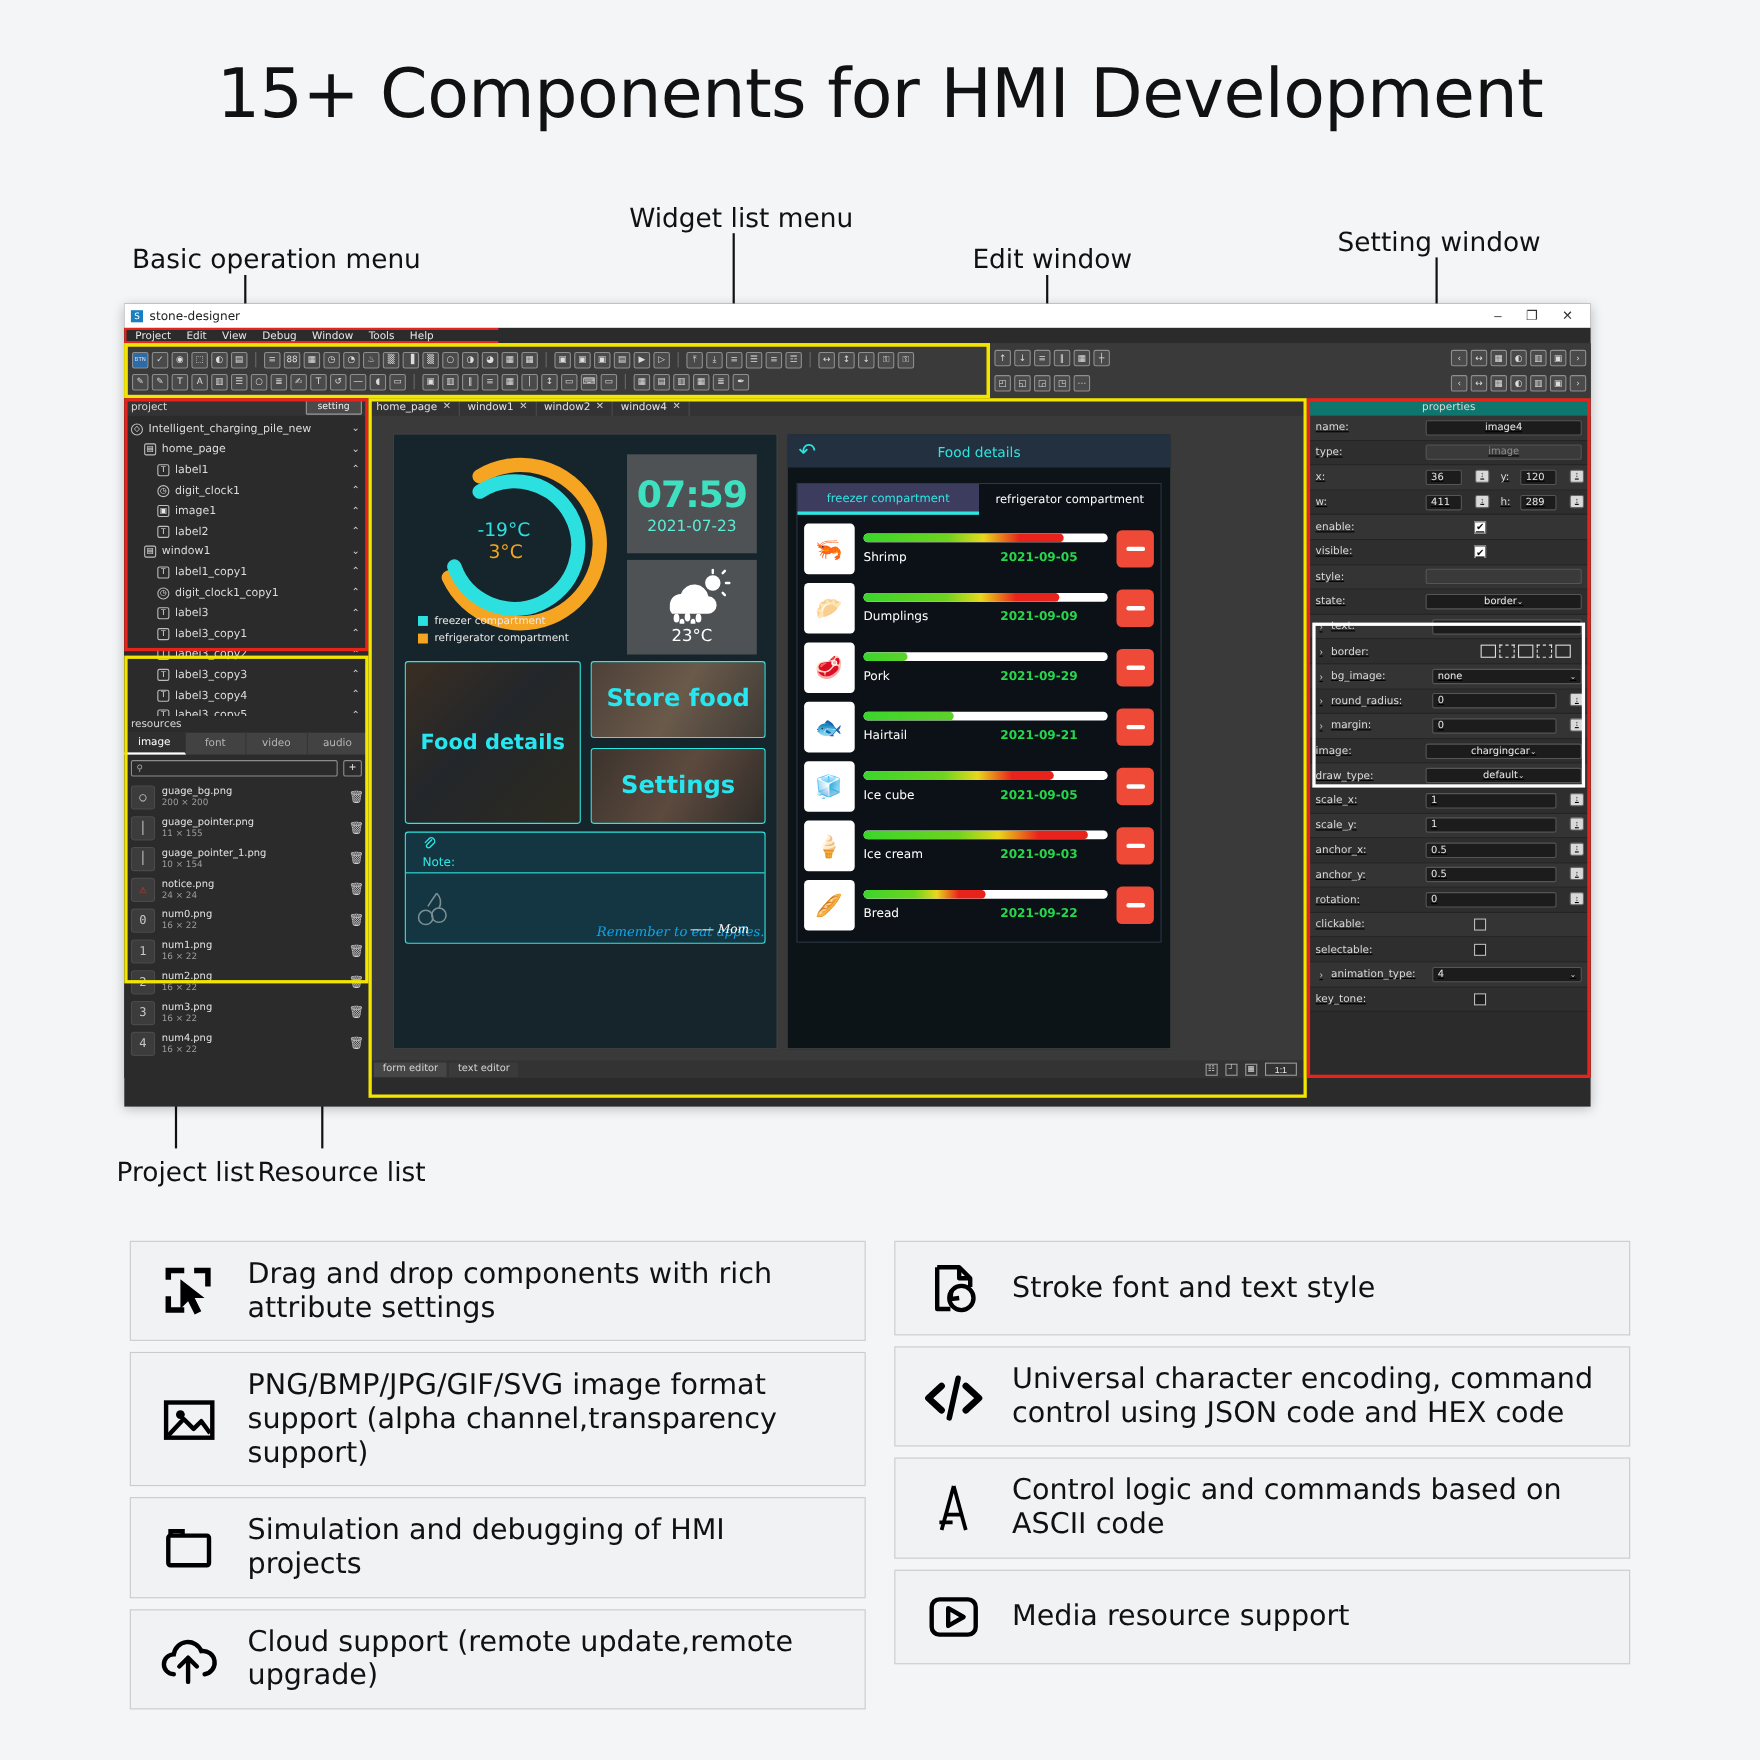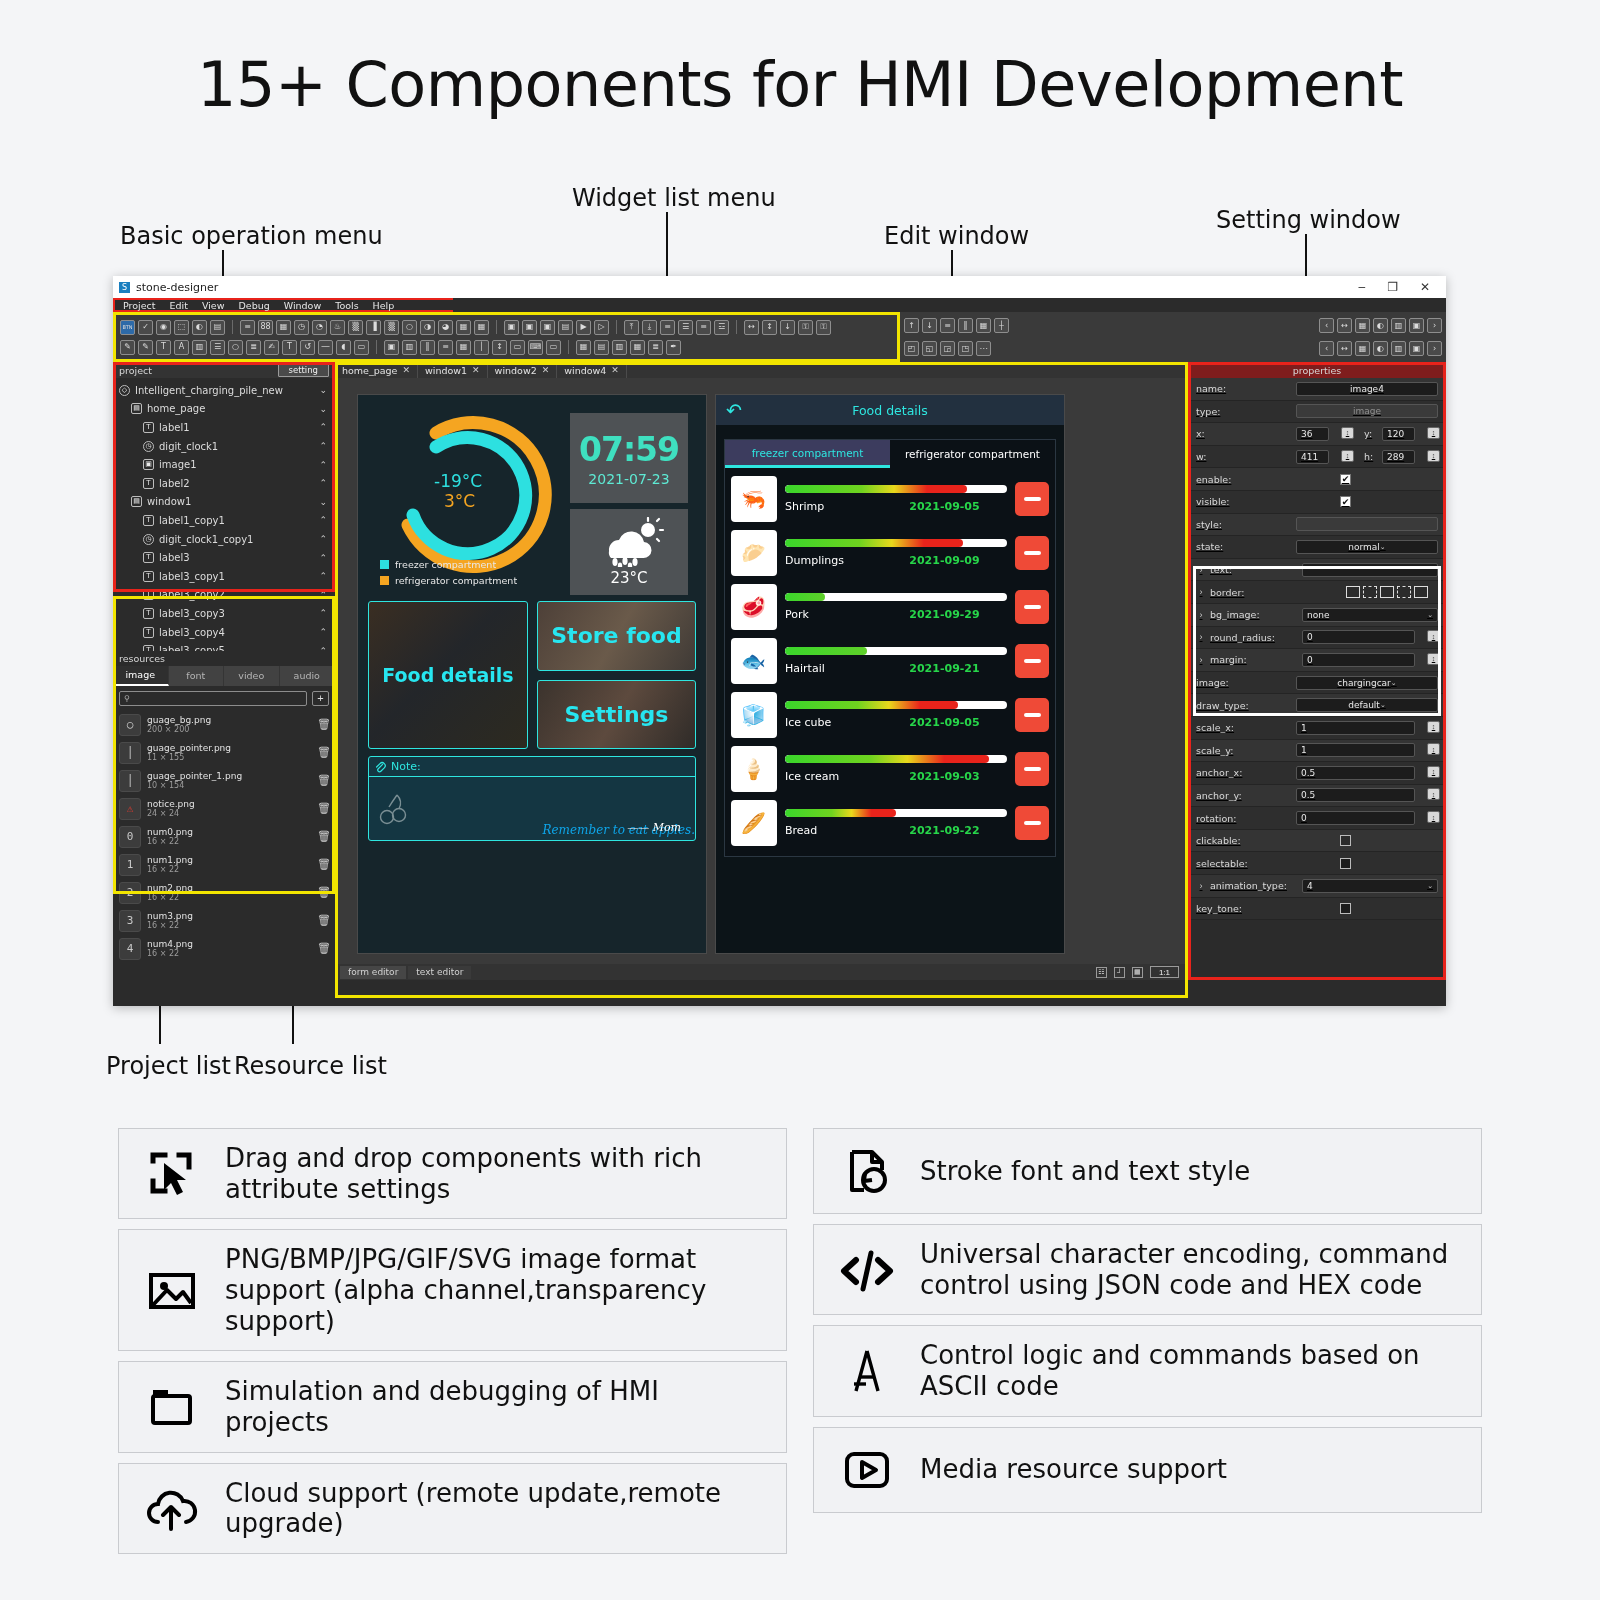--- a/index.html
+++ b/index.html
@@ -176,21 +176,21 @@
     display:flex; align-items:center; justify-content:center; position:relative; overflow:hidden;
   }
   .tileR { flex:1; display:flex; flex-direction:column; gap:9px; }
   .tileRItem {
     flex:1; border:1px solid #2ee6e0; border-radius:3px; position:relative; overflow:hidden;
     display:flex; align-items:center; justify-content:center;
   }
   .tiletxt { font-size:19px; font-weight:bold; color:#27e6f0; font-family:"DejaVu Sans", sans-serif; position:relative; z-index:2; }
   .tiletxt.sm { font-size:22px; }
   .notebox { margin-top:7px; border:1px solid #2ee6e0; border-radius:3px; background:#143642; }
-  .notehead { display:flex; align-items:center; gap:5px; padding:3px 5px; border-bottom:1px solid #2ee6e0; }
+  .notehead { display:flex; gap:5px; padding:3px 15px; border-bottom:1px solid #2ee6e0;flex-direction:column; }
   .notetitle { font-size:11px; color:#2ee6e0; font-family:"DejaVu Sans", sans-serif; }
   .notebody { height:63px; position:relative; display:flex; align-items:center; }
   .notetext { flex:1; text-align:right; font-size:12px; color:#0ea5e9; font-family:"DejaVu Serif", serif; font-style:italic;margin-top:43px; }
   .notesign { position:absolute; right:14px; bottom:6px; font-size:11px; color:#fff; font-family:"DejaVu Serif", serif; font-style:italic; }
 
   
   .screenR { width:350px; background:#0c1418; border:1px solid #4a4a4a; position:relative; }
   .fdhead {
     height:30px; background:#22303f; display:flex; align-items:center;
     position:relative; justify-content:center;
@@ -232,21 +232,21 @@
     align-items:center; background:#464646; margin-right:2px;
     font-family:"DejaVu Sans", sans-serif;
   }
   .stab.alt { background:#3a3a3a; }
   .sright { margin-left:auto; display:flex; align-items:center; gap:7px; padding-right:4px; }
   .sicon { width:11px; height:11px; border:1px solid #9a9a9a; font-size:7px; color:#ddd; display:flex; align-items:center; justify-content:center; }
   .szoom { border:1px solid #9a9a9a; font-size:8px; color:#eee; padding:0 8px; height:12px; display:flex; align-items:center; }
 
   
   .rightcol { width:258px; background:#2b2b2b; display:flex; flex-direction:column; }
-  .prophead { height:16px; background:#7f1d1d; display:flex; align-items:center; justify-content:center; font-size:9.5px; color:#d8d8d8; font-family:"DejaVu Sans", sans-serif; }
+  .prophead { height:16px; background:#0f766e; display:flex; align-items:center; justify-content:center; font-size:9.5px; color:#d8d8d8; font-family:"DejaVu Sans", sans-serif; }
   .proplist { flex:1; overflow:hidden; }
   .prow {
     display:flex; align-items:center; height:22.6px; border-bottom:1px solid #242424;
     background:#343434; padding:0 0 0 8px; gap:4px;text-decoration:underline;
   }
   .prow.alt { background:#2e2e2e; }
   .plabel { font-size:9.5px; color:#d9d9d9; flex:0 0 96px; font-family:"DejaVu Sans", sans-serif; }
   .plabel.ind { flex:0 0 88px; }
   .pexp { color:#cfcfcf; font-size:9px; width:10px; flex:0 0 auto; text-align:center; }
   .pfield {
@@ -904,21 +904,21 @@
           </div>
           <div class="prow">
             <span class="plabel">style:</span>
             <span class="pfield ro">
               <span></span>
             </span>
           </div>
           <div class="prow alt">
             <span class="plabel">state:</span>
             <span class="pfield sel ctr">
-              <span>normal</span>
+              <span>border</span>
               <span class="caret">⌄</span>
             </span>
           </div>
           <div class="prow">
             <span class="pexp">›</span>
             <span class="plabel ind">text:</span>
             <span class="pfield">
               <span></span>
             </span>
           </div>

